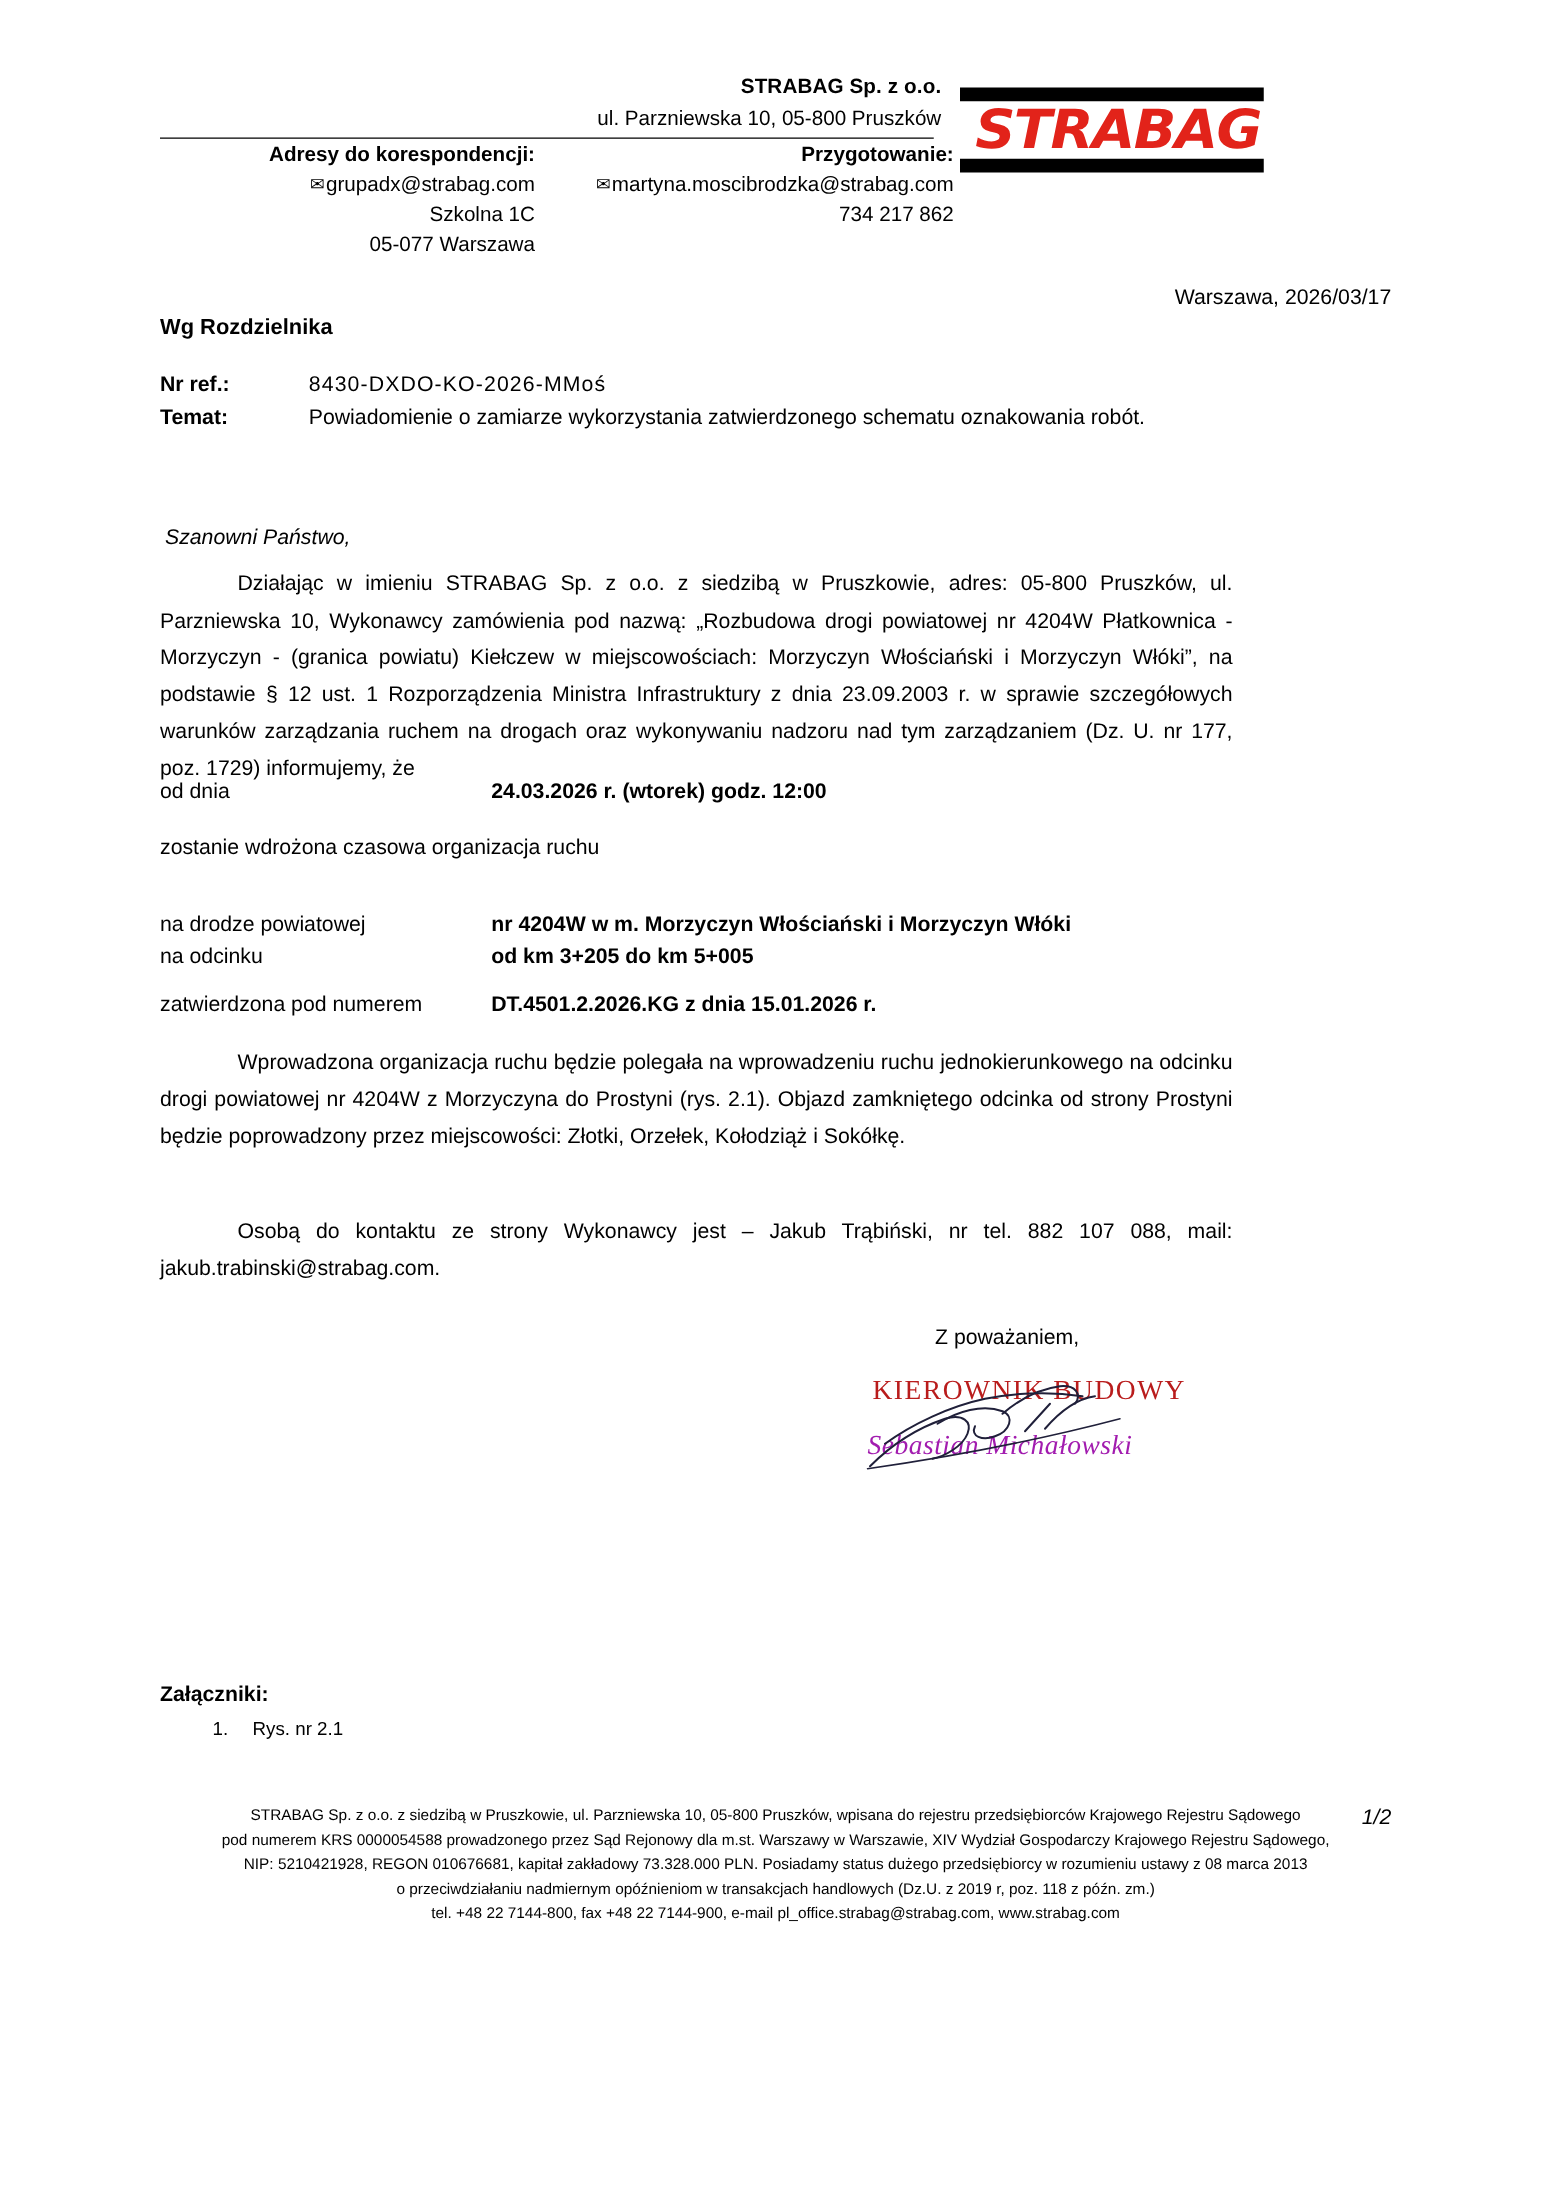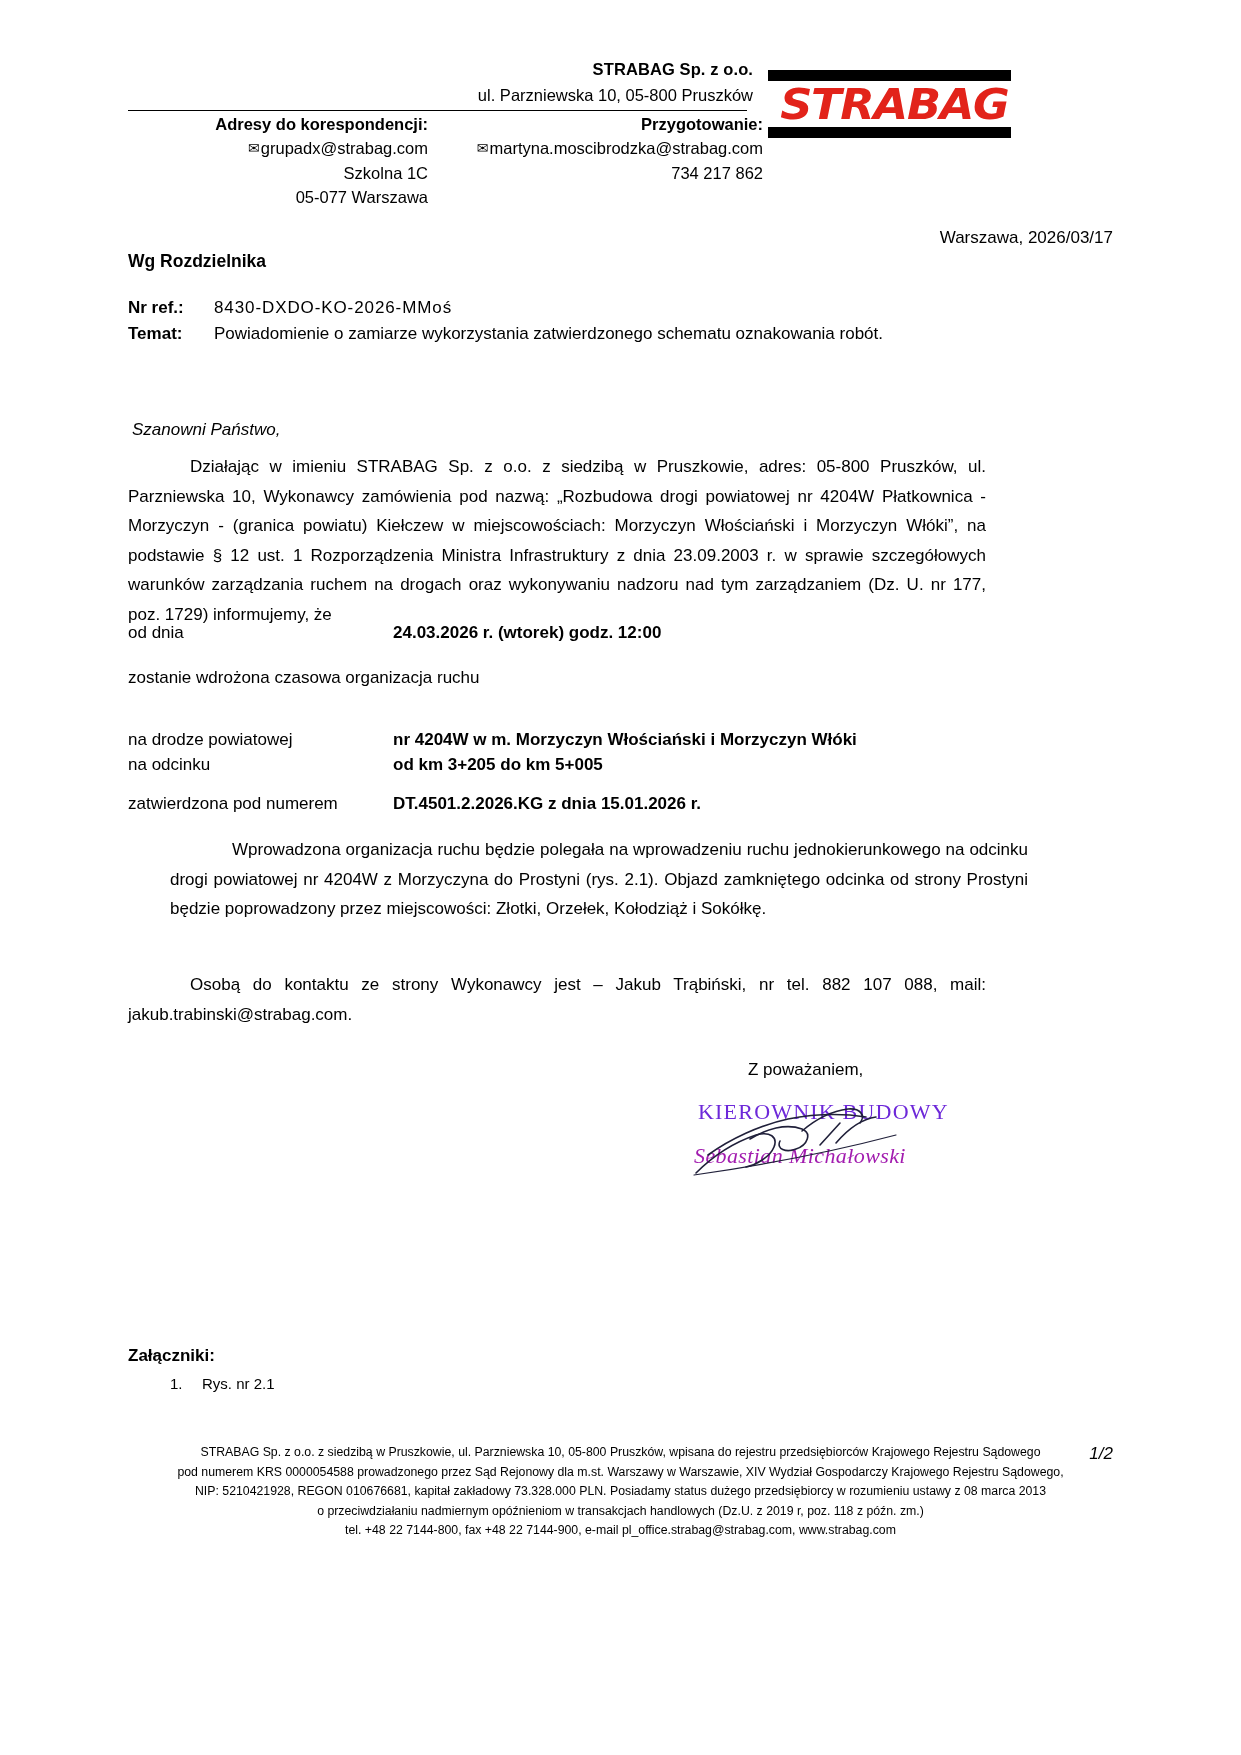--- a/index.html
+++ b/index.html
@@ -116,21 +116,21 @@
   .refrow{
     position:relative;
     min-height:26px;
   }
   .reflabel{
     position:absolute; left:0; top:0;
     width:92px;
     font-size:17px; font-weight:bold; line-height:26px;
   }
   .refvalue{
-    margin-left:86px;
+    margin-left:119px;
     font-size:17px; line-height:26px;
     text-align:justify;
   }
   .refvalue.mono-space{
     letter-spacing:0.9px;
   }
   .refvalue.just{
     text-align:justify;
     text-justify:inter-word;
   }
@@ -162,21 +162,21 @@
     line-height:26px;
   }
   .kv .k{ display:inline-block; width:265px; }
   .kv .v{ font-weight:bold; }
   .kv.r1{ top:620px; }
   .kv.r2{ top:665px; }
   .kv.r3{ top:727px; }
   .kv.r4{ top:752px; }
   .kv.r5{ top:791px; }
 
-  .para.p2{ top:835px;margin-left:42px; }
+  .para.p2{ top:835px; }
   .para.p2 .ind{ display:inline-block; width:62px; }
   .para.p3{ top:970px; }
   .para.p3 .ind{ display:inline-block; width:62px; }
 
   
   .regards{
     position:absolute;
     left:748px; top:1058px;
     font-size:17px; line-height:24px;
   }
@@ -184,21 +184,21 @@
     position:absolute;
     left:690px; top:1095px;
     width:260px; height:95px;
   }
   .sig-title{
     position:absolute;
     left:8px; top:4px;
     font-family:"Liberation Serif", serif;
     font-size:22px;
     letter-spacing:1.2px;
-    color:#6d28d9;
+    color:#b91c1c;
     white-space:nowrap;
   }
   .sig-name{
     position:absolute;
     left:4px; top:48px;
     font-family:Liberation Serif, serif;
     font-style:italic;
     font-size:22px;
     letter-spacing:.4px;
     color:#a21caf;

